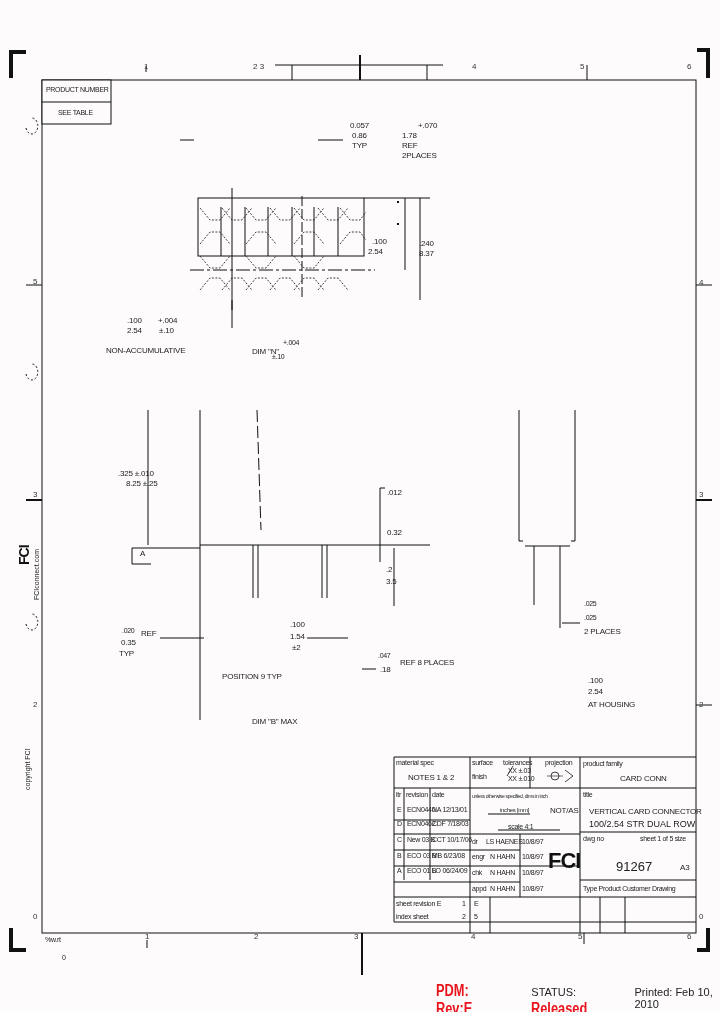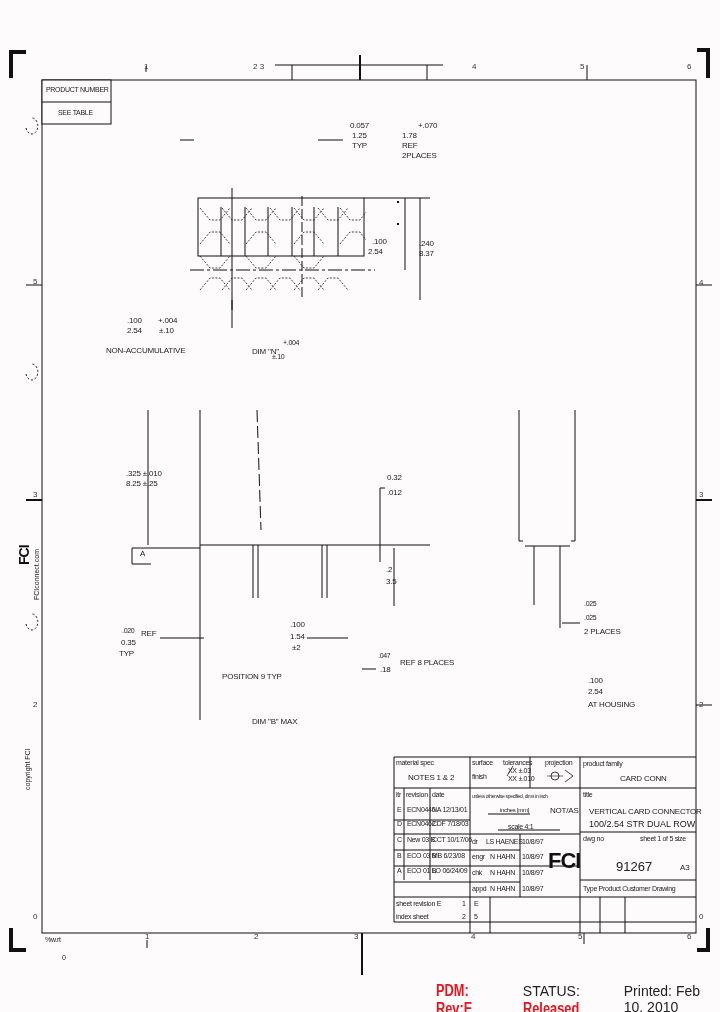--- a/index.html
+++ b/index.html
@@ -8,21 +8,21 @@
   .abs { position:absolute; white-space:nowrap; }
   .t { font-size:8px; line-height:9px; letter-spacing:-0.2px; color:#222; }
   .ts { font-size:7px; line-height:8px; color:#222; letter-spacing:-0.3px; }
   .tm { font-size:9px; line-height:10px; color:#222; }
   .tb { font-size:13px; line-height:14px; color:#222; }
   .zone { font-size:8px; color:#333; }
   svg.draw { position:absolute; left:0; top:0; }
   .red { color:#e8131b; font-weight:bold; }
   .status-bar { position:absolute; top:982px; left:436px; display:flex; align-items:baseline; gap:16px; }
   .status-bar .big { font-size:16px; transform:scaleX(0.8); transform-origin:left; display:inline-block; }
-  .status-bar .small { font-size:14px; color:#222; }
+  .status-bar .small { font-size:11px; color:#222; }
   .vtext { position:absolute; transform:rotate(-90deg); transform-origin:left top; font-size:8px; color:#222; white-space:nowrap; }
   .fci-logo { font-weight:bold; font-size:22px; letter-spacing:-1px; color:#111; }
 </style>
 </head>
 <body>
 
 <svg class="draw" width="720" height="1012" xmlns="http://www.w3.org/2000/svg">
   <g stroke="#111" fill="none" stroke-width="1">
 
     <path d="M11 78 V52 H26" stroke-width="4"></path>
@@ -189,45 +189,45 @@
 <div class="abs zone" style="left:699px;top:700px">2</div>
 <div class="abs zone" style="left:699px;top:912px">0</div>
 
 <div class="abs ts" style="left:45px;top:936px">%w.rt</div>
 <div class="abs ts" style="left:62px;top:954px">0</div>
 
 <div class="abs ts" style="left:46px;top:86px">PRODUCT NUMBER</div>
 <div class="abs ts" style="left:58px;top:109px">SEE TABLE</div>
 
 <div class="abs t" style="left:350px;top:121px">0.057</div>
-<div class="abs t" style="left:352px;top:131px">1.25</div>
+<div class="abs t" style="left:352px;top:131px">0.86</div>
 <div class="abs t" style="left:352px;top:141px">TYP</div>
 <div class="abs t" style="left:418px;top:121px">+.070</div>
 <div class="abs t" style="left:402px;top:131px">1.78</div>
 <div class="abs t" style="left:402px;top:141px">REF</div>
 <div class="abs t" style="left:402px;top:151px">2PLACES</div>
 
 <div class="abs t" style="left:372px;top:237px">.100</div>
 <div class="abs t" style="left:368px;top:247px">2.54</div>
 <div class="abs t" style="left:419px;top:239px">.240</div>
 <div class="abs t" style="left:419px;top:249px">8.37</div>
 
 <div class="abs t" style="left:127px;top:316px">.100</div>
 <div class="abs t" style="left:158px;top:316px">+.004</div>
 <div class="abs t" style="left:127px;top:326px">2.54</div>
 <div class="abs t" style="left:159px;top:326px">±.10</div>
 <div class="abs t" style="left:106px;top:346px">NON-ACCUMULATIVE</div>
 <div class="abs t" style="left:252px;top:347px">DIM "N"</div>
 <div class="abs ts" style="left:283px;top:339px">+.004</div>
 <div class="abs ts" style="left:272px;top:353px">±.10</div>
 
-<div class="abs t" style="left:126px;top:469px">.325 ±.010</div>
+<div class="abs t" style="left:118px;top:469px">.325 ±.010</div>
 <div class="abs t" style="left:126px;top:479px">8.25 ±.25</div>
 <div class="abs t" style="left:387px;top:488px">.012</div>
-<div class="abs t" style="left:387px;top:473px">0.32</div>
+<div class="abs t" style="left:387px;top:528px">0.32</div>
 <div class="abs t" style="left:140px;top:549px">A</div>
 <div class="abs t" style="left:386px;top:565px">.2</div>
 <div class="abs t" style="left:386px;top:577px">3.5</div>
 
 <div class="abs ts" style="left:122px;top:627px">.020</div>
 <div class="abs t" style="left:141px;top:629px">REF</div>
 <div class="abs t" style="left:121px;top:638px">0.35</div>
 <div class="abs t" style="left:119px;top:649px">TYP</div>
 
 <div class="abs t" style="left:290px;top:620px">.100</div>

